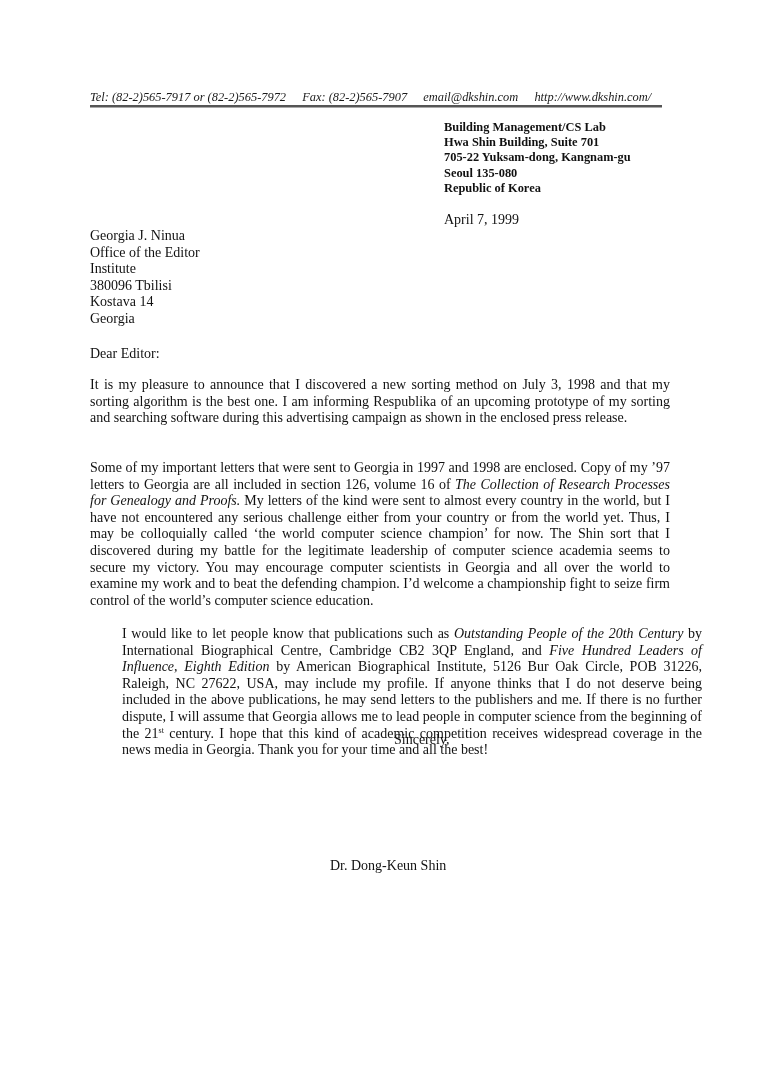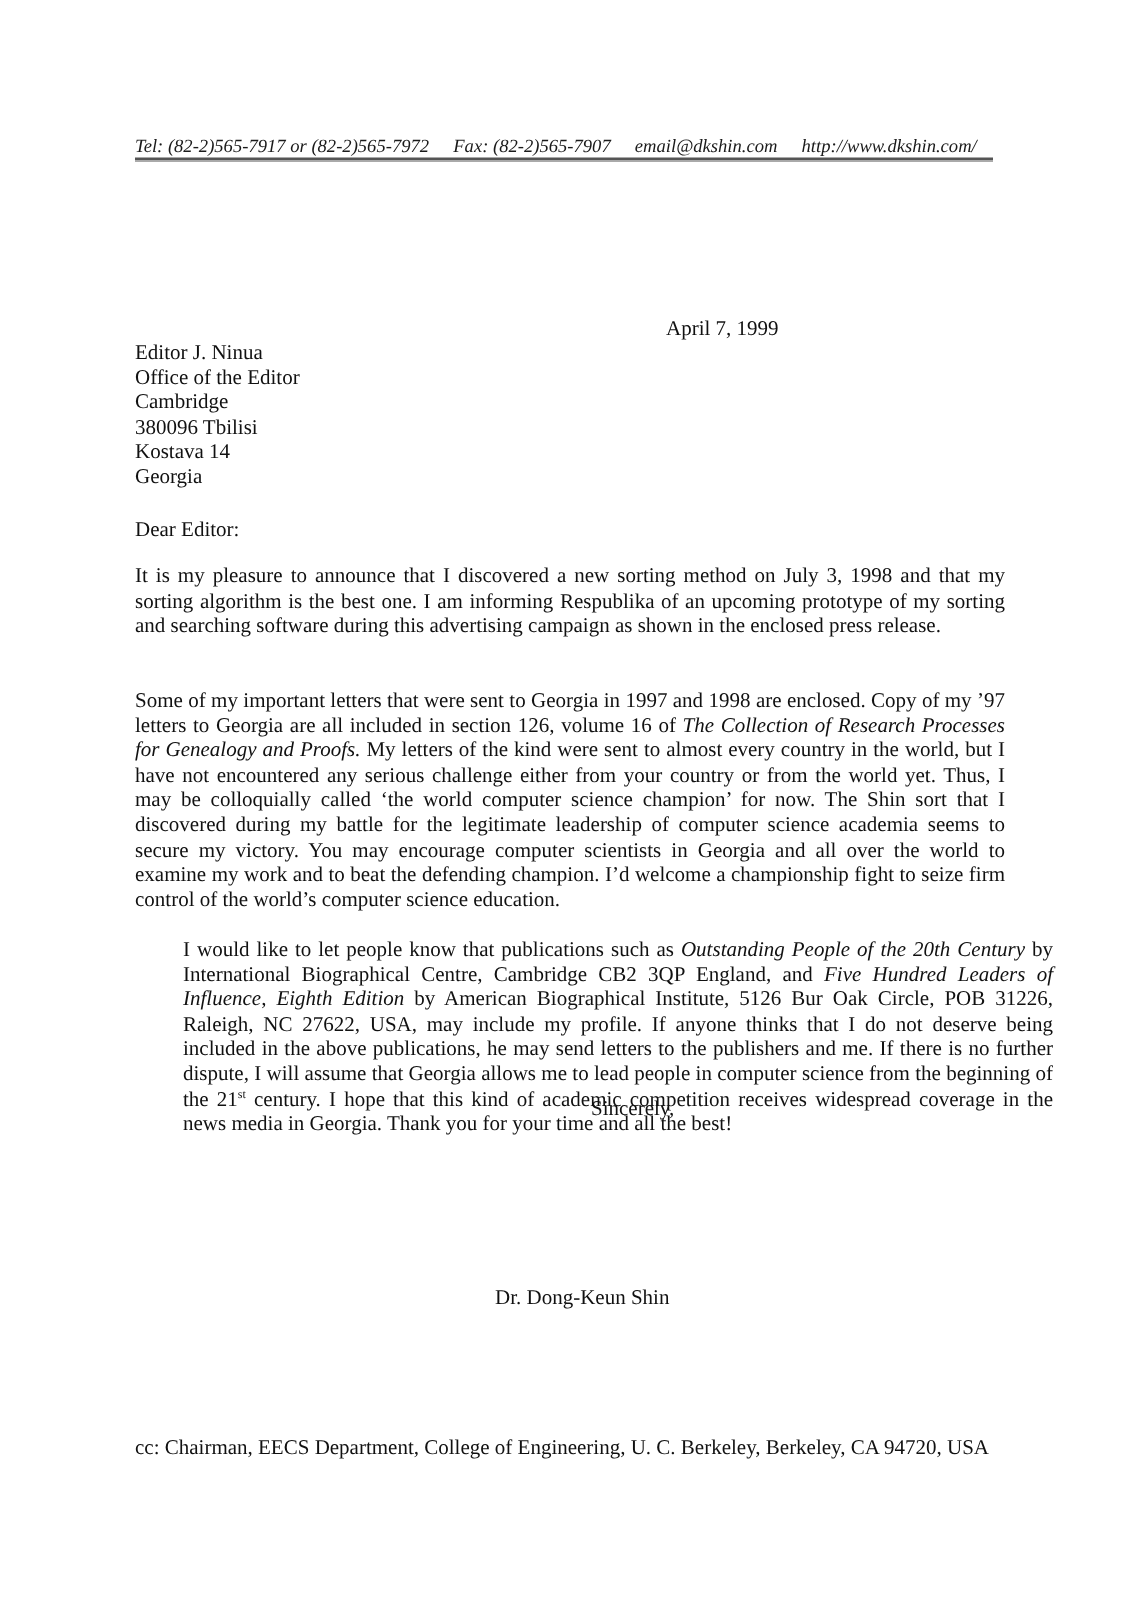--- a/index.html
+++ b/index.html
@@ -67,39 +67,45 @@
 
 <div class="page">
 
   <div class="letterhead">
     <span>Tel: (82-2)565-7917 or (82-2)565-7972</span>
     <span>Fax: (82-2)565-7907</span>
     <span>email@dkshin.com</span>
     <span>http://www.dkshin.com/</span>
   </div>
 
+  <div class="sender">
+    <div>Building Management/CS Lab</div>
+    <div>Hwa Shin Building, Suite 701</div>
+    <div>705-22 Yuksam-dong, Kangnam-gu</div>
+    <div>Seoul 135-080</div>
+    <div>Republic of Korea</div>
+  </div>
 
   <div class="date">April 7, 1999</div>
 
   <div class="recipient">
-    <div>Editor J. Ninua</div>
+    <div>Georgia J. Ninua</div>
     <div>Office of the Editor</div>
-    <div>Cambridge</div>
+    <div>Institute</div>
     <div>380096 Tbilisi</div>
     <div>Kostava 14</div>
     <div>Georgia</div>
   </div>
 
   <div class="salutation">Dear Editor:</div>
 
   <div class="para p1">It is my pleasure to announce that I discovered a new sorting method on July 3, 1998 and that my sorting algorithm is the best one.  I am informing Respublika of an upcoming prototype of my sorting and searching software during this advertising campaign as shown in the enclosed press release.</div>
 
   <div class="para p2"><span>Some of my important letters that were sent to Georgia in 1997 and 1998 are enclosed.  Copy of my ’97 letters to Georgia are all included in section 126, volume 16 of </span><i>The Collection of Research Processes for Genealogy and Proofs.</i><span>  My letters of the kind were sent to almost every country in the world, but I have not encountered any serious challenge either from your country or from the world yet.  Thus, I may be colloquially called ‘the world computer science champion’ for now.  The Shin sort that I discovered during my battle for the legitimate leadership of computer science academia seems to secure my victory.  You may encourage computer scientists in Georgia and all over the world to examine my work and to beat the defending champion.  I’d welcome a championship fight to seize firm control of the world’s computer science education.</span></div>
 
   <div class="para p3"><span>I would like to let people know that publications such as </span><i>Outstanding People of the 20th Century</i><span> by International Biographical Centre, Cambridge CB2 3QP England, and </span><i>Five Hundred Leaders of Influence</i><span>, </span><i>Eighth Edition</i><span> by American Biographical Institute, 5126 Bur Oak Circle, POB 31226, Raleigh, NC 27622, USA, may include my profile.  If anyone thinks that I do not deserve being included in the above publications, he may send letters to the publishers and me.  If there is no further dispute, I will assume that Georgia allows me to lead people in computer science from the beginning of the 21</span><sup>st</sup><span> century.  I hope that this kind of academic competition receives widespread coverage in the news media in Georgia.  Thank you for your time and all the best!</span></div>
 
   <div class="closing">Sincerely,</div>
 
   <div class="signature">Dr. Dong-Keun Shin</div>
 
-  <div class="cc">cc: Chairman, EECS Department, College of Engineering, U. C. Berkeley, Berkeley, CA 94720, USA</div>
 
 </div>
 
 </body></html>

